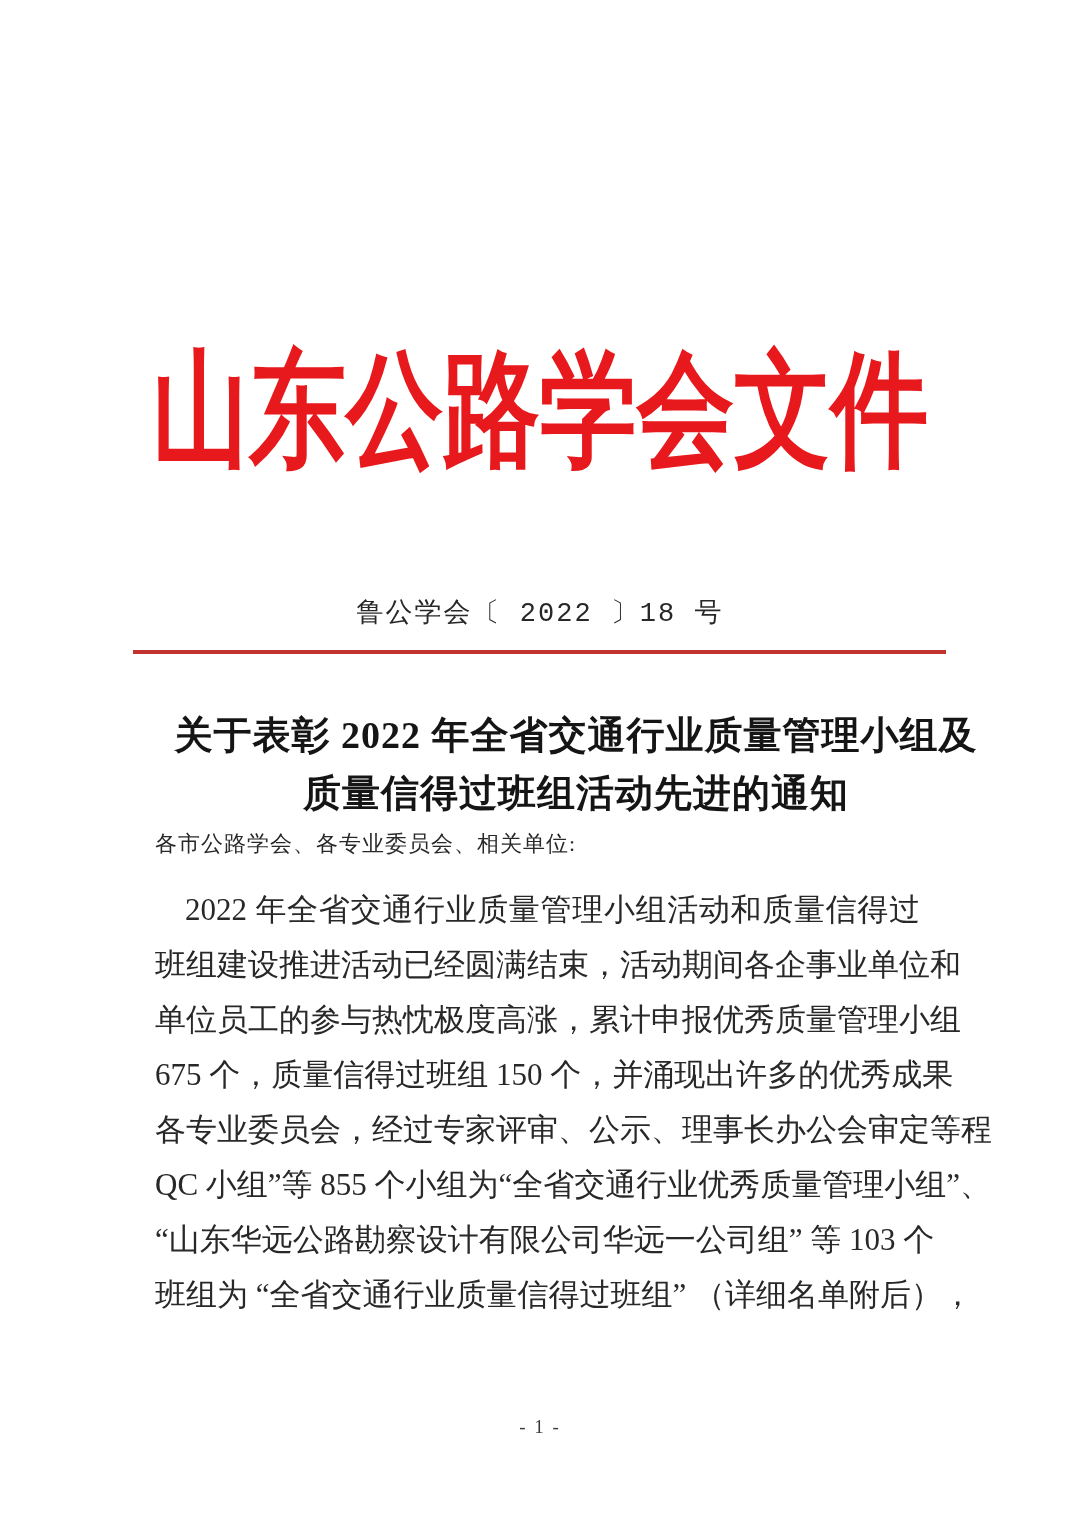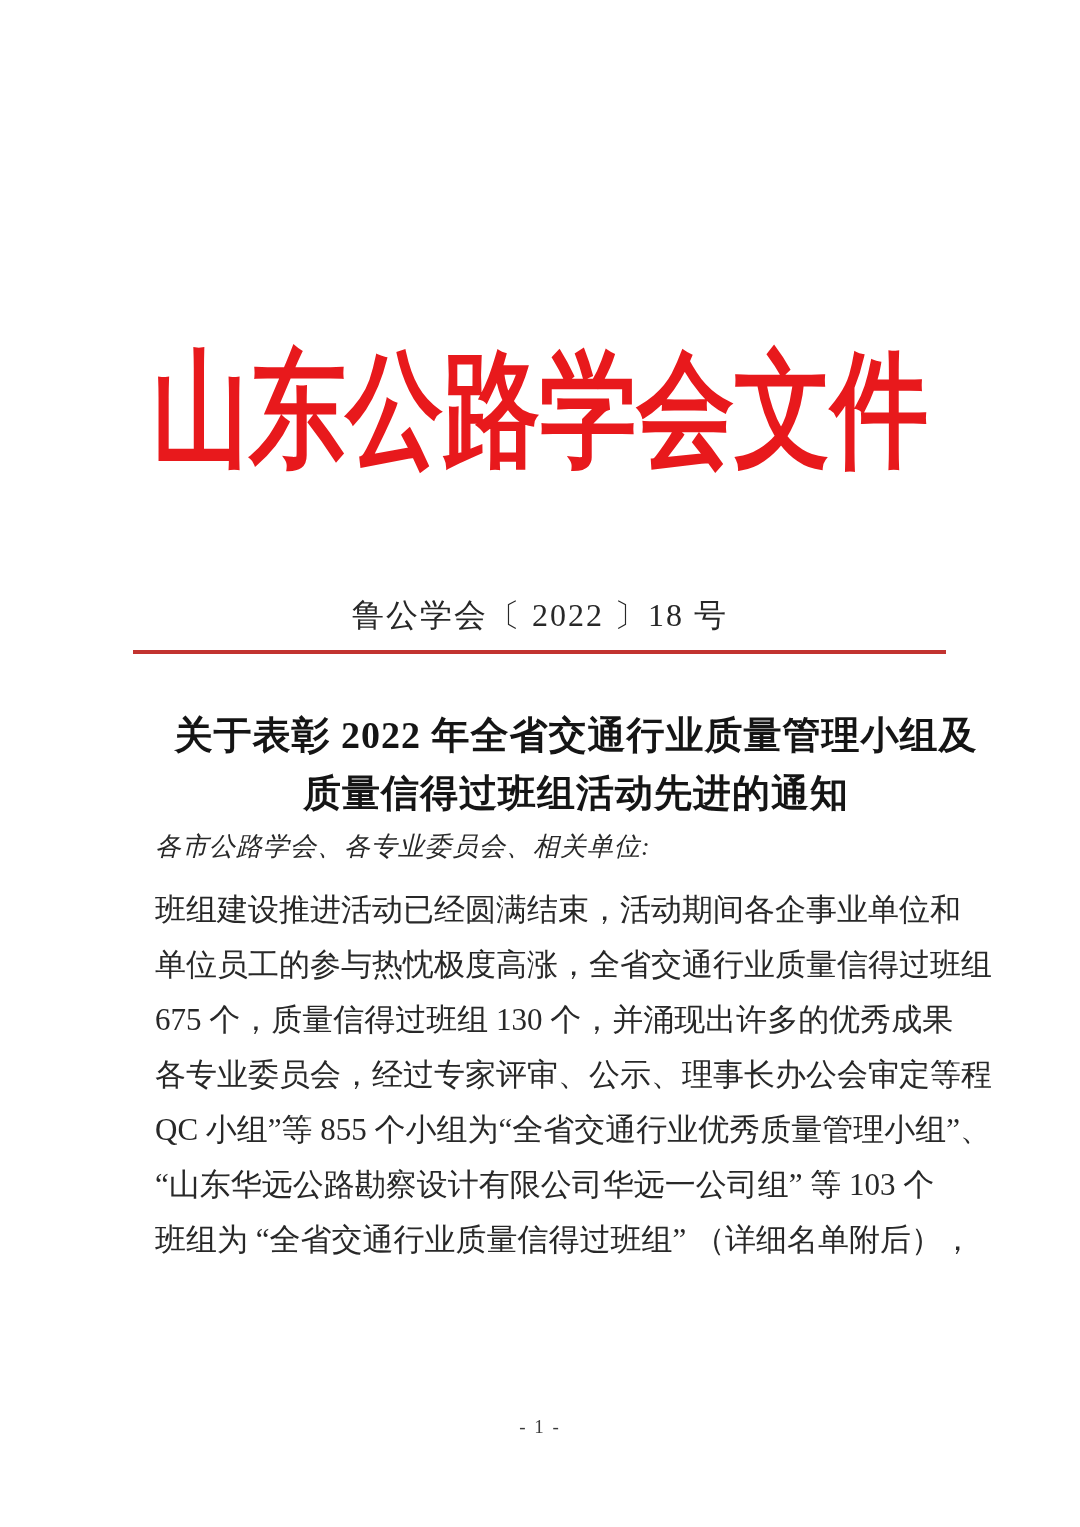--- a/index.html
+++ b/index.html
@@ -31,24 +31,25 @@
     transform: scaleY(1.3);
     transform-origin: top center;
     white-space: nowrap;
   }
   .docnum {
     position: absolute;
     top: 594px;
     left: 0;
     width: 100%;
     text-align: center;
-    font-size: 32px;
+    font-size: 27px;
     letter-spacing: 2px;
     color: var(--text-color, #282828);
     white-space: nowrap;
+    font-family: Liberation Mono, monospace;
   }
   .rule {
     position: absolute;
     top: 650px;
     left: 133px;
     width: 813px;
     height: 4px;
     background: var(--rule-red, #c23330);
   }
   .title-block {
@@ -62,25 +63,24 @@
     line-height: 58px;
     letter-spacing: 1px;
     color: var(--title-color, #151515);
     padding-left: 36px;
   }
   .salutation {
     position: absolute;
     top: 829px;
     left: 155px;
     width: 770px;
-    font-size: 26px;
+    font-size: 22px;
     letter-spacing: 1px;
     color: var(--text-color, #282828);
     white-space: nowrap;
-    font-style: italic;
   }
   .body-block {
     position: absolute;
     top: 882px;
     left: 155px;
     width: 765px;
     font-size: 31px;
     color: var(--text-color, #282828);
   }
   .body-line {
@@ -120,23 +120,24 @@
   <div class="rule"></div>
 
   <div class="title-block">
     <div>关于表彰 2022 年全省交通行业质量管理小组及</div>
     <div>质量信得过班组活动先进的通知</div>
   </div>
 
   <div class="salutation">各市公路学会、各专业委员会、相关单位:</div>
 
   <div class="body-block">
+    <div class="body-line indent">2022 年全省交通行业质量管理小组活动和质量信得过</div>
     <div class="body-line">班组建设推进活动已经圆满结束，活动期间各企事业单位和</div>
-    <div class="body-line">单位员工的参与热忱极度高涨，全省交通行业质量信得过班组</div>
-    <div class="body-line">675 个，质量信得过班组 130 个，并涌现出许多的优秀成果</div>
+    <div class="body-line">单位员工的参与热忱极度高涨，累计申报优秀质量管理小组</div>
+    <div class="body-line">675 个，质量信得过班组 150 个，并涌现出许多的优秀成果</div>
     <div class="body-line">各专业委员会，经过专家评审、公示、理事长办公会审定等程</div>
     <div class="body-line">QC 小组”等 855 个小组为“全省交通行业优秀质量管理小组”、</div>
     <div class="body-line">“山东华远公路勘察设计有限公司华远一公司组” 等 103 个</div>
     <div class="body-line">班组为 “全省交通行业质量信得过班组” （详细名单附后），</div>
   </div>
 
   <div class="pagenum">- 1 -</div>
 
 </div>
 

